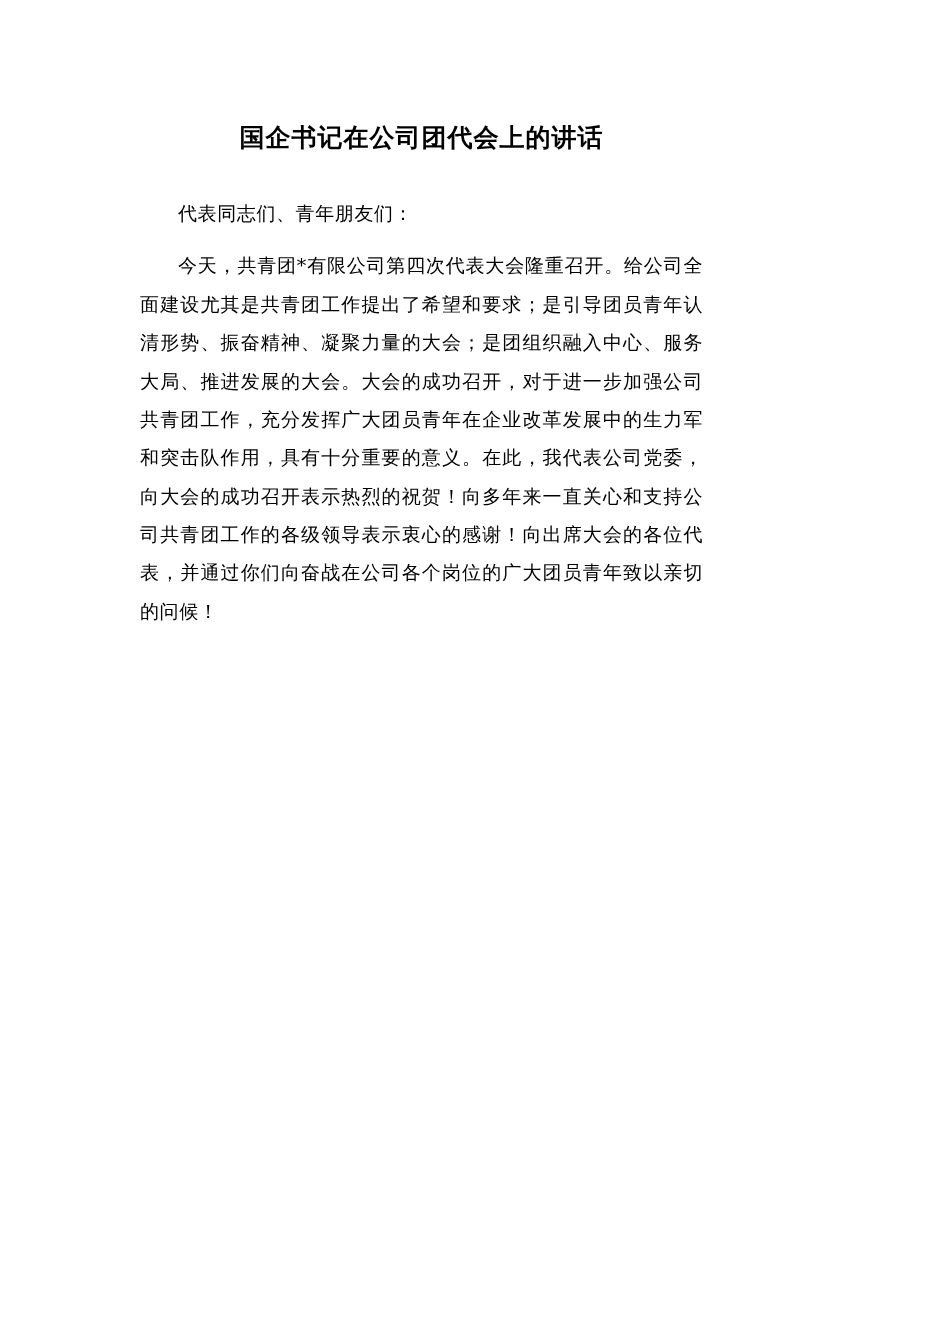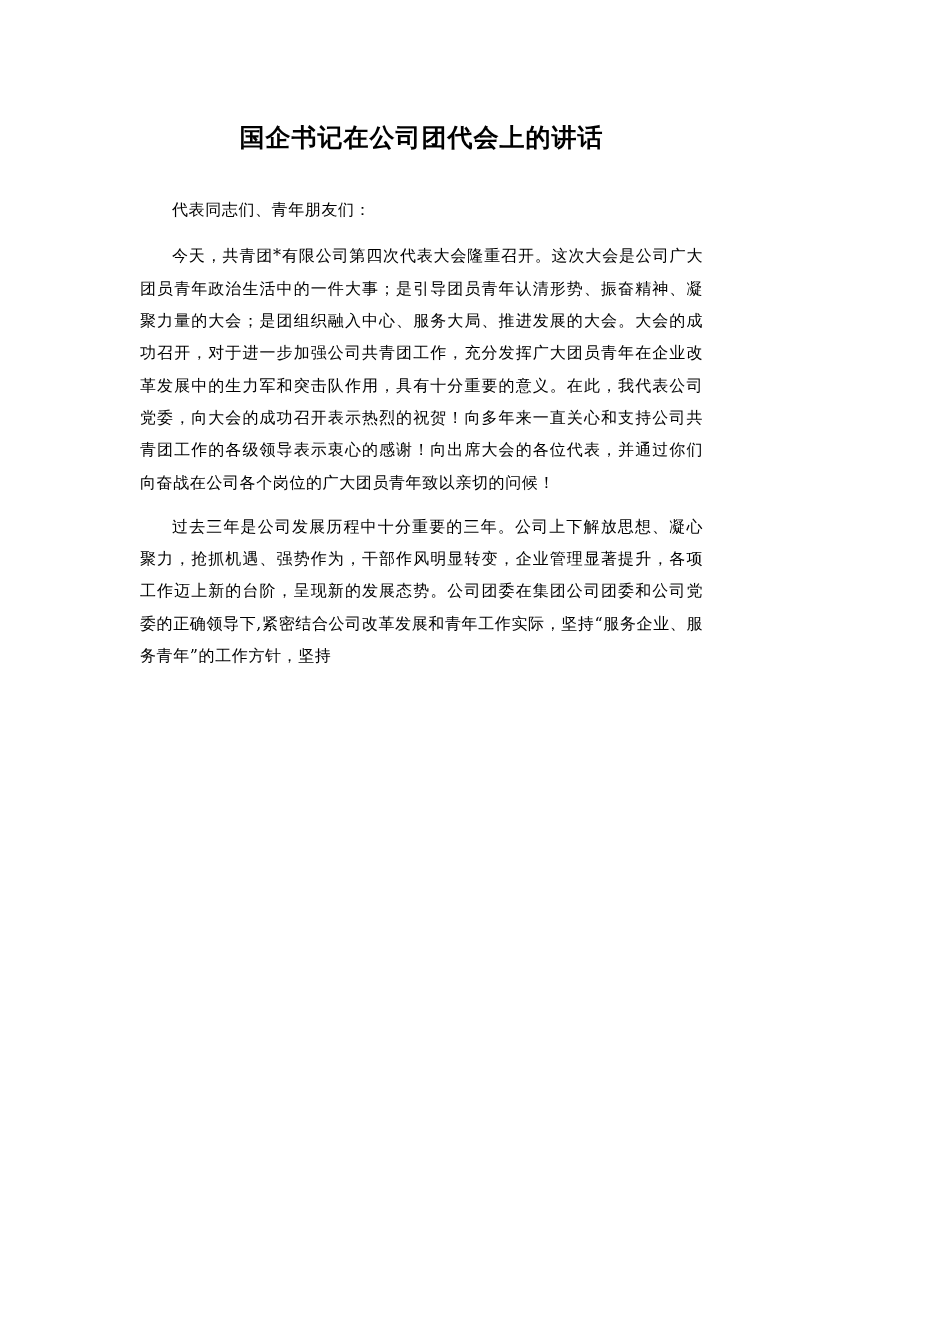--- a/index.html
+++ b/index.html
@@ -24,33 +24,32 @@
   .doc-title {
     text-align: center;
     font-size: 25px;
     font-weight: bold;
     letter-spacing: 1px;
     line-height: 1.6;
     margin: 0 0 36px 0;
     font-family: "DejaVu Sans", "Liberation Sans", sans-serif;
   }
   .para {
-    font-size: 16px;
+    font-size: 19px;
     line-height: 2.02;
     text-align: justify;
     text-justify: inter-ideograph;
     margin: 0 0 12px 0;
     text-indent: 2em;
     letter-spacing: 0.6px;
   }
   .para.salutation {
     margin-bottom: 14px;
   }
 </style>
 </head>
 <body>
 
 <div class="page">
   <h1 class="doc-title">国企书记在公司团代会上的讲话</h1>
   <p class="para salutation">代表同志们、青年朋友们：</p>
-  <p class="para">今天，共青团*有限公司第四次代表大会隆重召开。这次大会是公司广大团员青年政治生活中的一件大事；是引导团员青年认清形势、振奋精神、凝聚力量的大会；是团组织融入中心、服务大局、推进发展的大会。大会的成功召开，对于进一步加强公司共青团工作，充分发挥广大团员青年在企业改革发展中的生力军和突击队作用，具有十分重要的意义。在此，我代表公司党委，向大会的成功召开表示热烈的祝贺！向多年来一直关心和支持公司共青团工作的各级领导表示衷心的感谢！向出席大会的各位代表，并通过你们向奋战在公司各个岗位的广大团员青年致以亲切的问候！</p>
-  <p class="para">过去三年是公司发展历程中十分重要的三年。公司上下解放思想、凝心聚力，抢抓机遇、强势作为，干部作风明显转变，企业管理显著提升，各项工作迈上新的台阶，呈现新的发展态势。公司团委在集团公司团委和公司党委的正确领导下,紧密结合公司改革发展和青年工作实际，坚持“服务企业、服务青年”的工作方针，坚持</p>
+  <p class="para">今天，共青团*有限公司第四次代表大会隆重召开。给公司全面建设尤其是共青团工作提出了希望和要求；是引导团员青年认清形势、振奋精神、凝聚力量的大会；是团组织融入中心、服务大局、推进发展的大会。大会的成功召开，对于进一步加强公司共青团工作，充分发挥广大团员青年在企业改革发展中的生力军和突击队作用，具有十分重要的意义。在此，我代表公司党委，向大会的成功召开表示热烈的祝贺！向多年来一直关心和支持公司共青团工作的各级领导表示衷心的感谢！向出席大会的各位代表，并通过你们向奋战在公司各个岗位的广大团员青年致以亲切的问候！</p>
 </div>
 
 </body></html>

